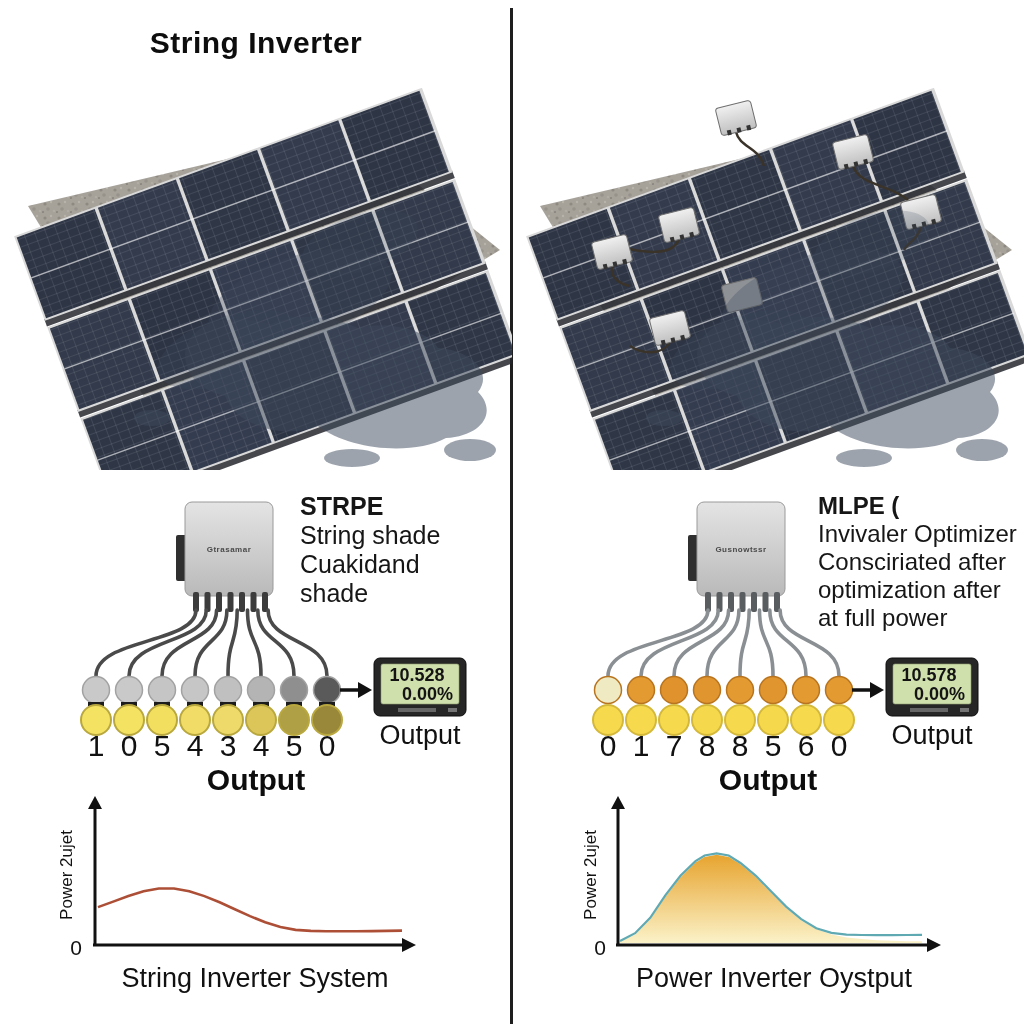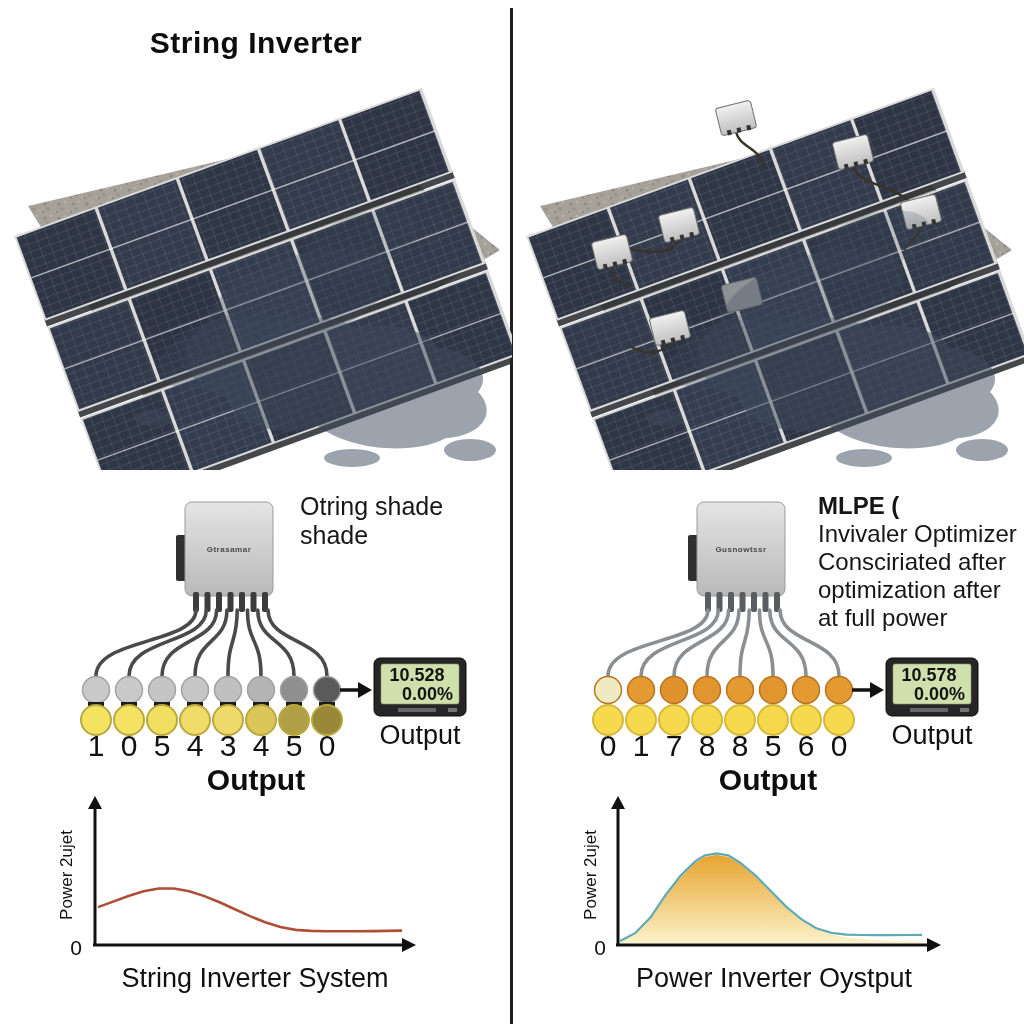--- a/index.html
+++ b/index.html
@@ -83,21 +83,23 @@
       <ellipse cx="230" cy="262" rx="75" ry="34" transform="rotate(-18 230 262)" opacity="0.55"></ellipse>
       <ellipse cx="360" cy="155" rx="60" ry="28" transform="rotate(-18 360 155)" opacity="0.4"></ellipse>
       <path d="M195,245 C175,262 185,300 225,308 C235,338 285,352 318,338 C350,362 412,368 446,350 C482,348 498,324 478,304 C494,284 470,262 438,260 C428,242 388,232 358,240 C330,226 292,226 270,236 C242,228 208,230 195,245 Z"></path>
       <ellipse cx="470" cy="362" rx="26" ry="11"></ellipse>
       <ellipse cx="352" cy="370" rx="28" ry="9"></ellipse>
       <ellipse cx="152" cy="330" rx="18" ry="8"></ellipse>
     </g>
   </svg>
 
   <div class="note L">
-    <div>Otring shade</div>
+    <div class="nt">STRPE</div>
+    <div>String shade</div>
+    <div>Cuakidand</div>
     <div>shade</div>
   </div>
 
   <svg class="diagram-svg L" viewBox="0 0 512 290">
     <defs>
       <linearGradient id="invL" x1="0" y1="0" x2="0" y2="1">
         <stop offset="0" stop-color="#e4e4e4"></stop>
           <stop offset="1" stop-color="#b9b9b9"></stop>
       </linearGradient>
     </defs>

